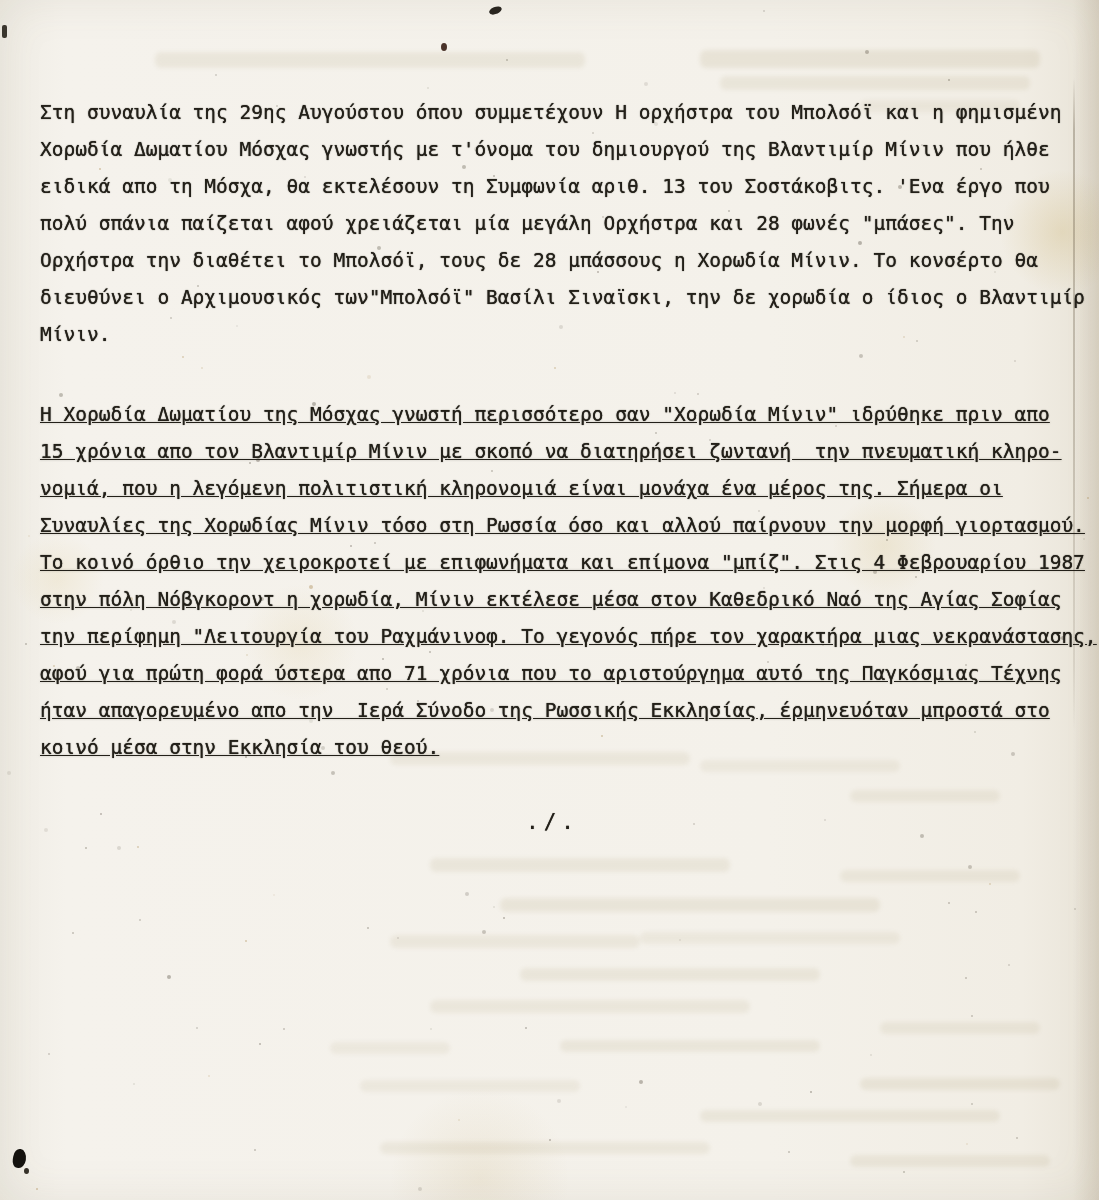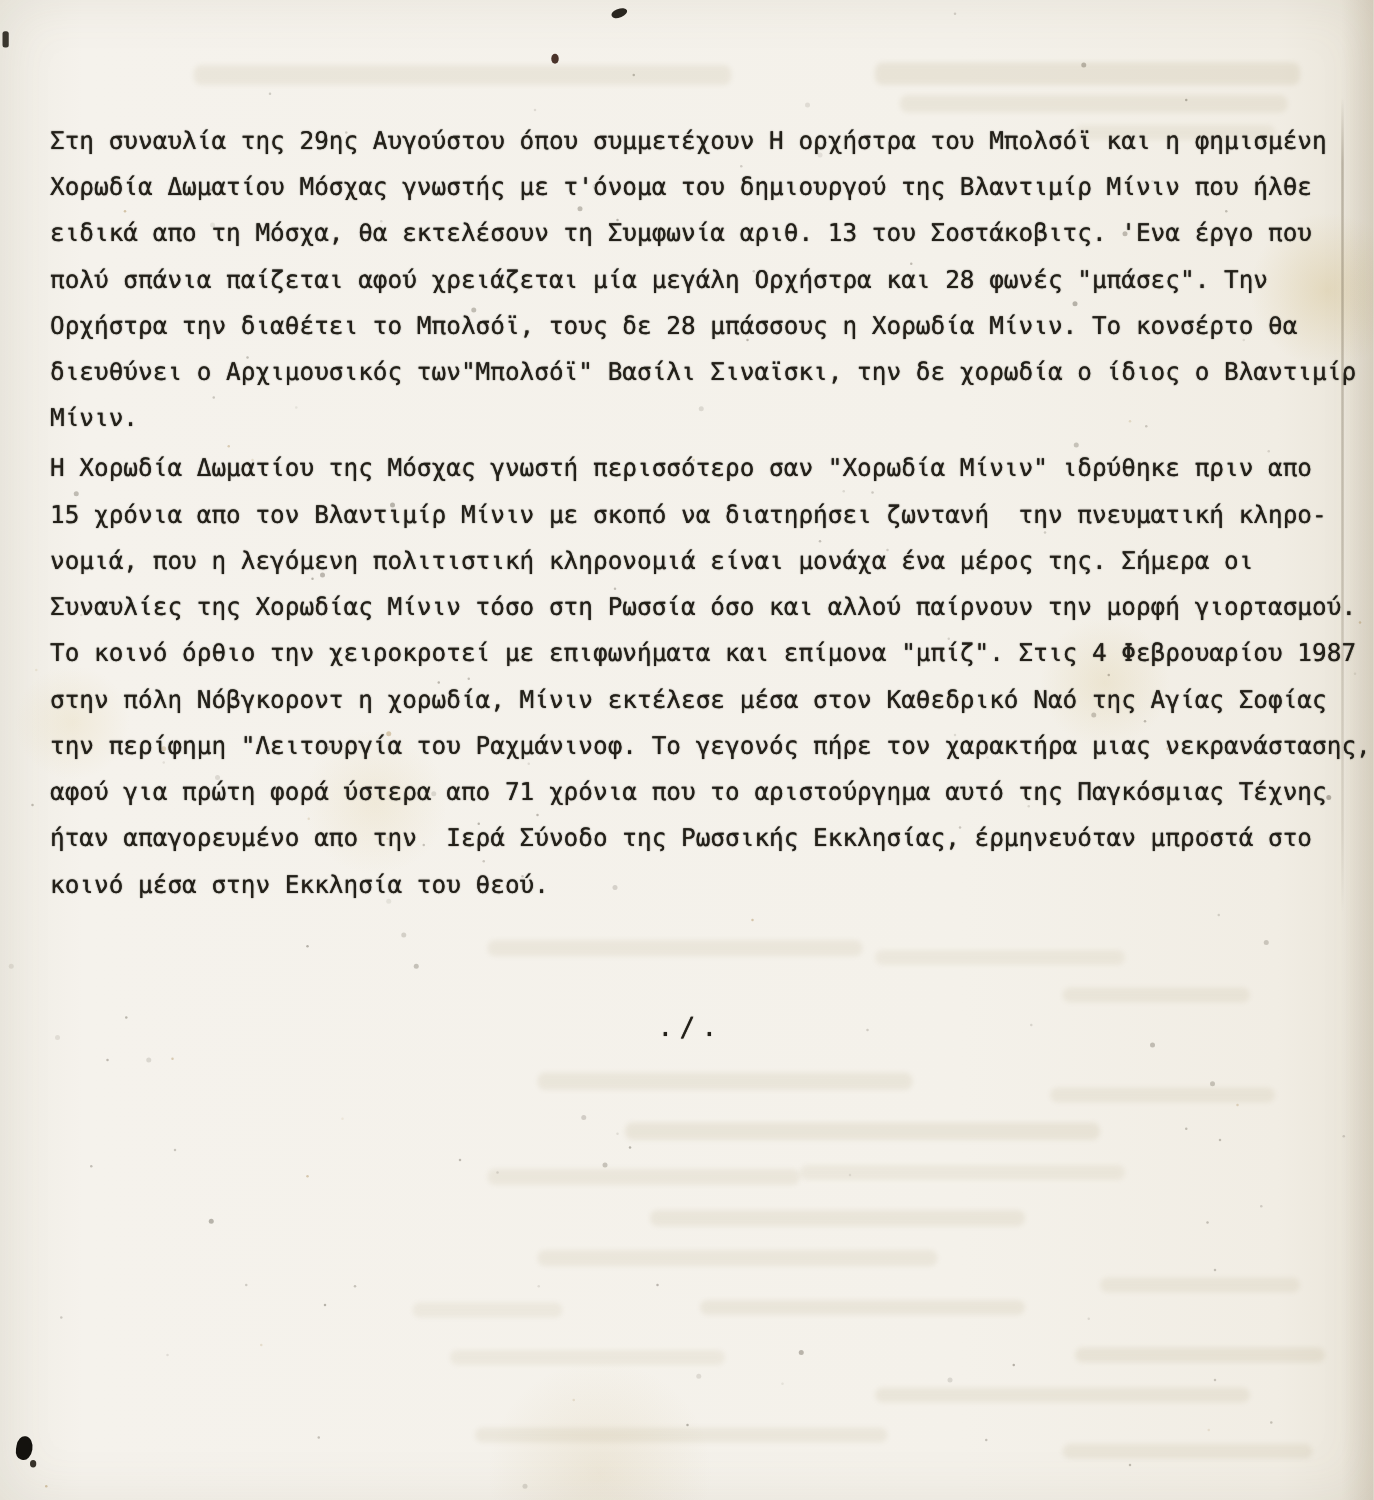--- a/index.html
+++ b/index.html
@@ -29,21 +29,21 @@
     width:1050px;
     color:#232019;
     font-size:19.5px;
     line-height:37px;
     letter-spacing:0;
     white-space:pre;
     text-shadow:0 0 0.7px rgba(25,22,16,.85), 0 0 1.6px rgba(25,22,16,.25);
   }
   .doc-para .line{white-space:pre;}
   #para-1{top:94px;}
-  #para-2{top:356px;}
+  #para-2{top:396px;text-decoration:underline;}
   .end-mark{
     position:absolute;
     left:526px;top:810px;
     color:#232019;
     font-size:21px;
     letter-spacing:5px;
     text-shadow:0 0 0.7px rgba(25,22,16,.9);
   }
   
   .fold-line{

